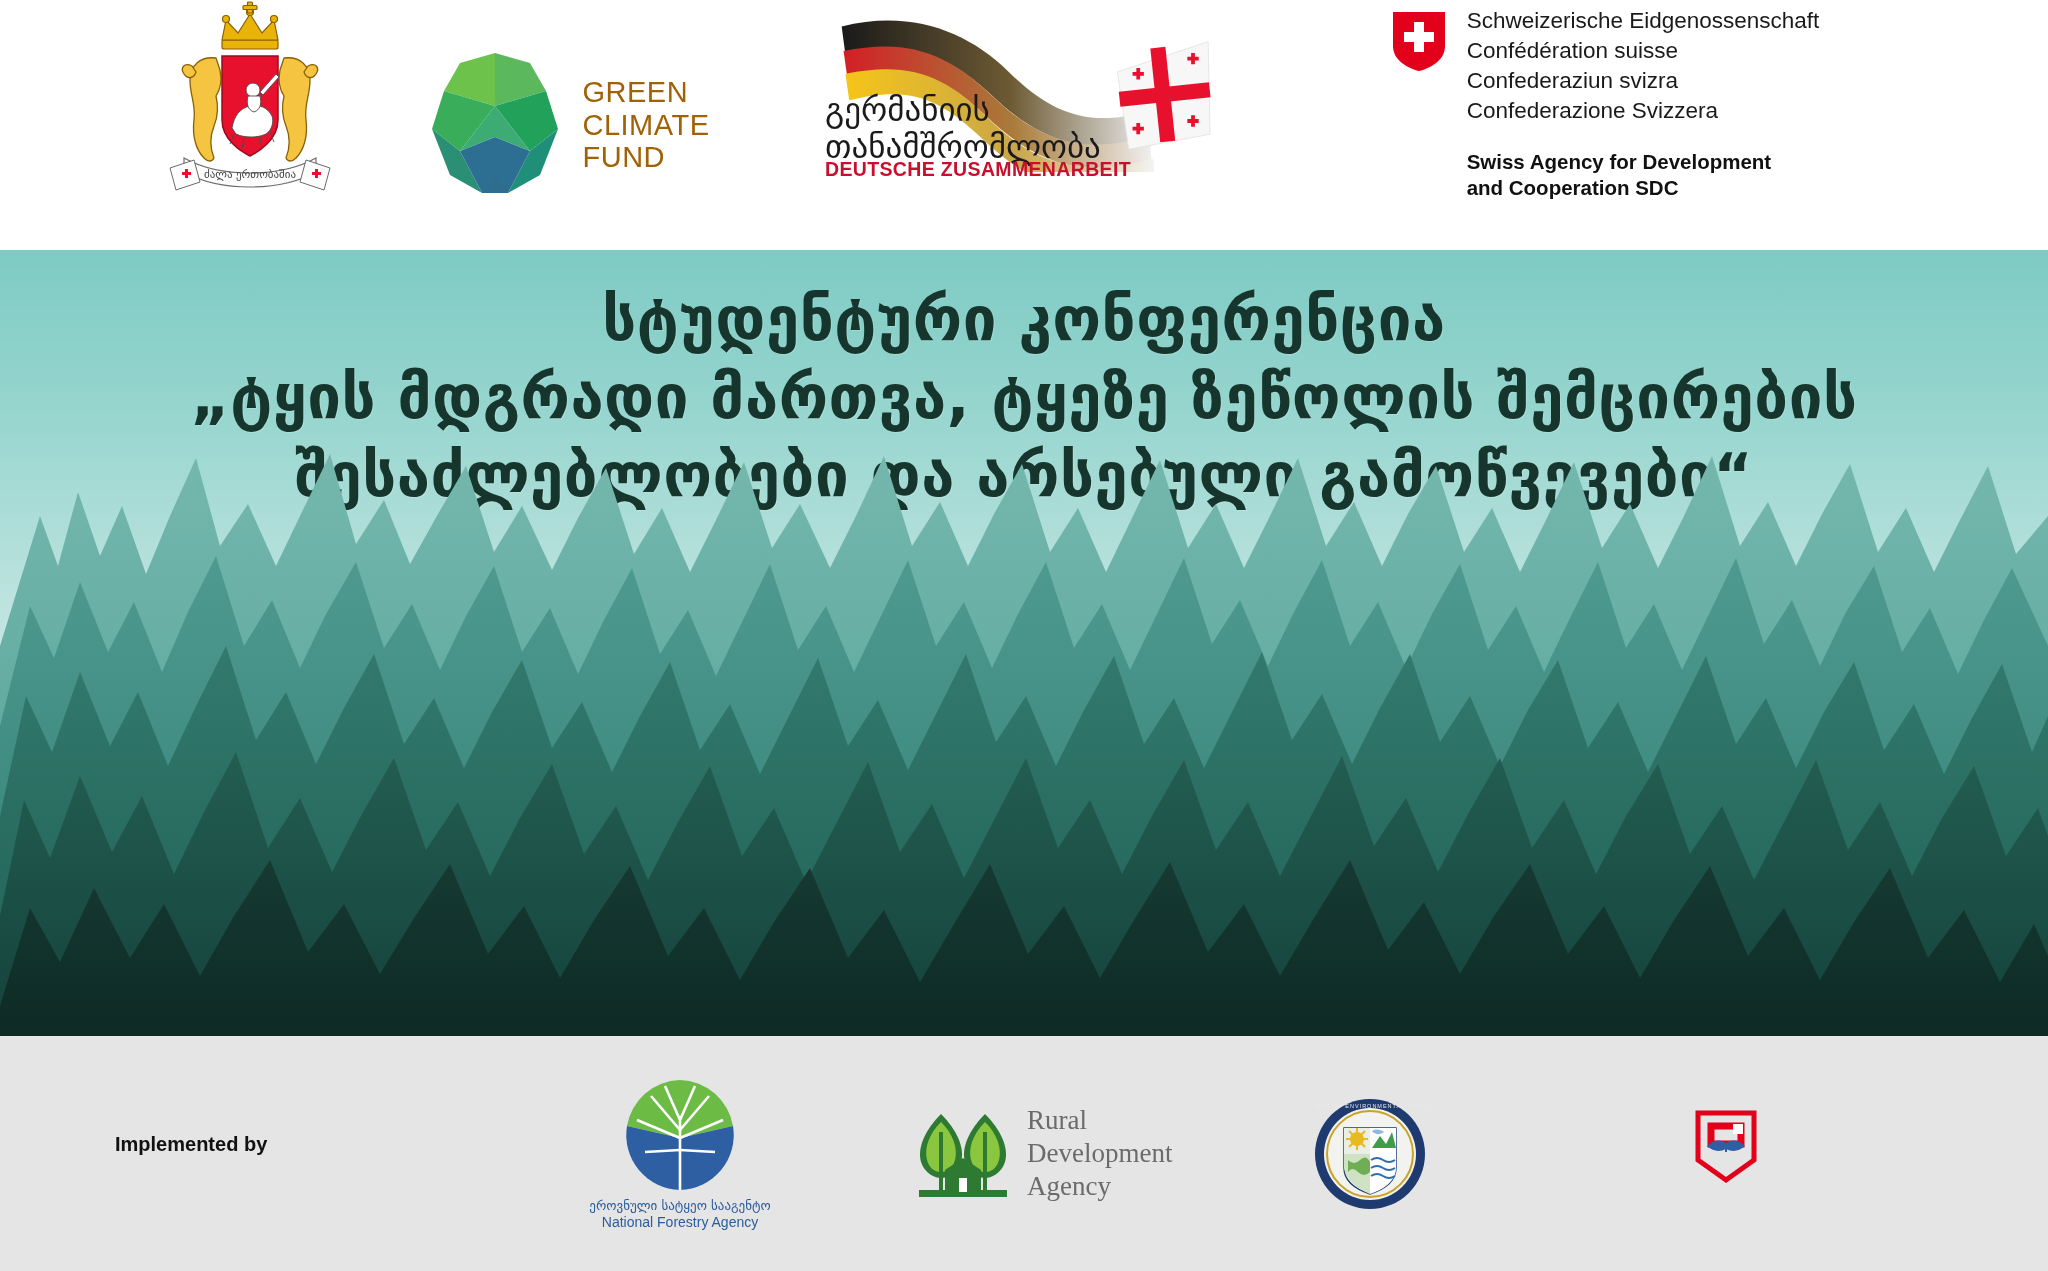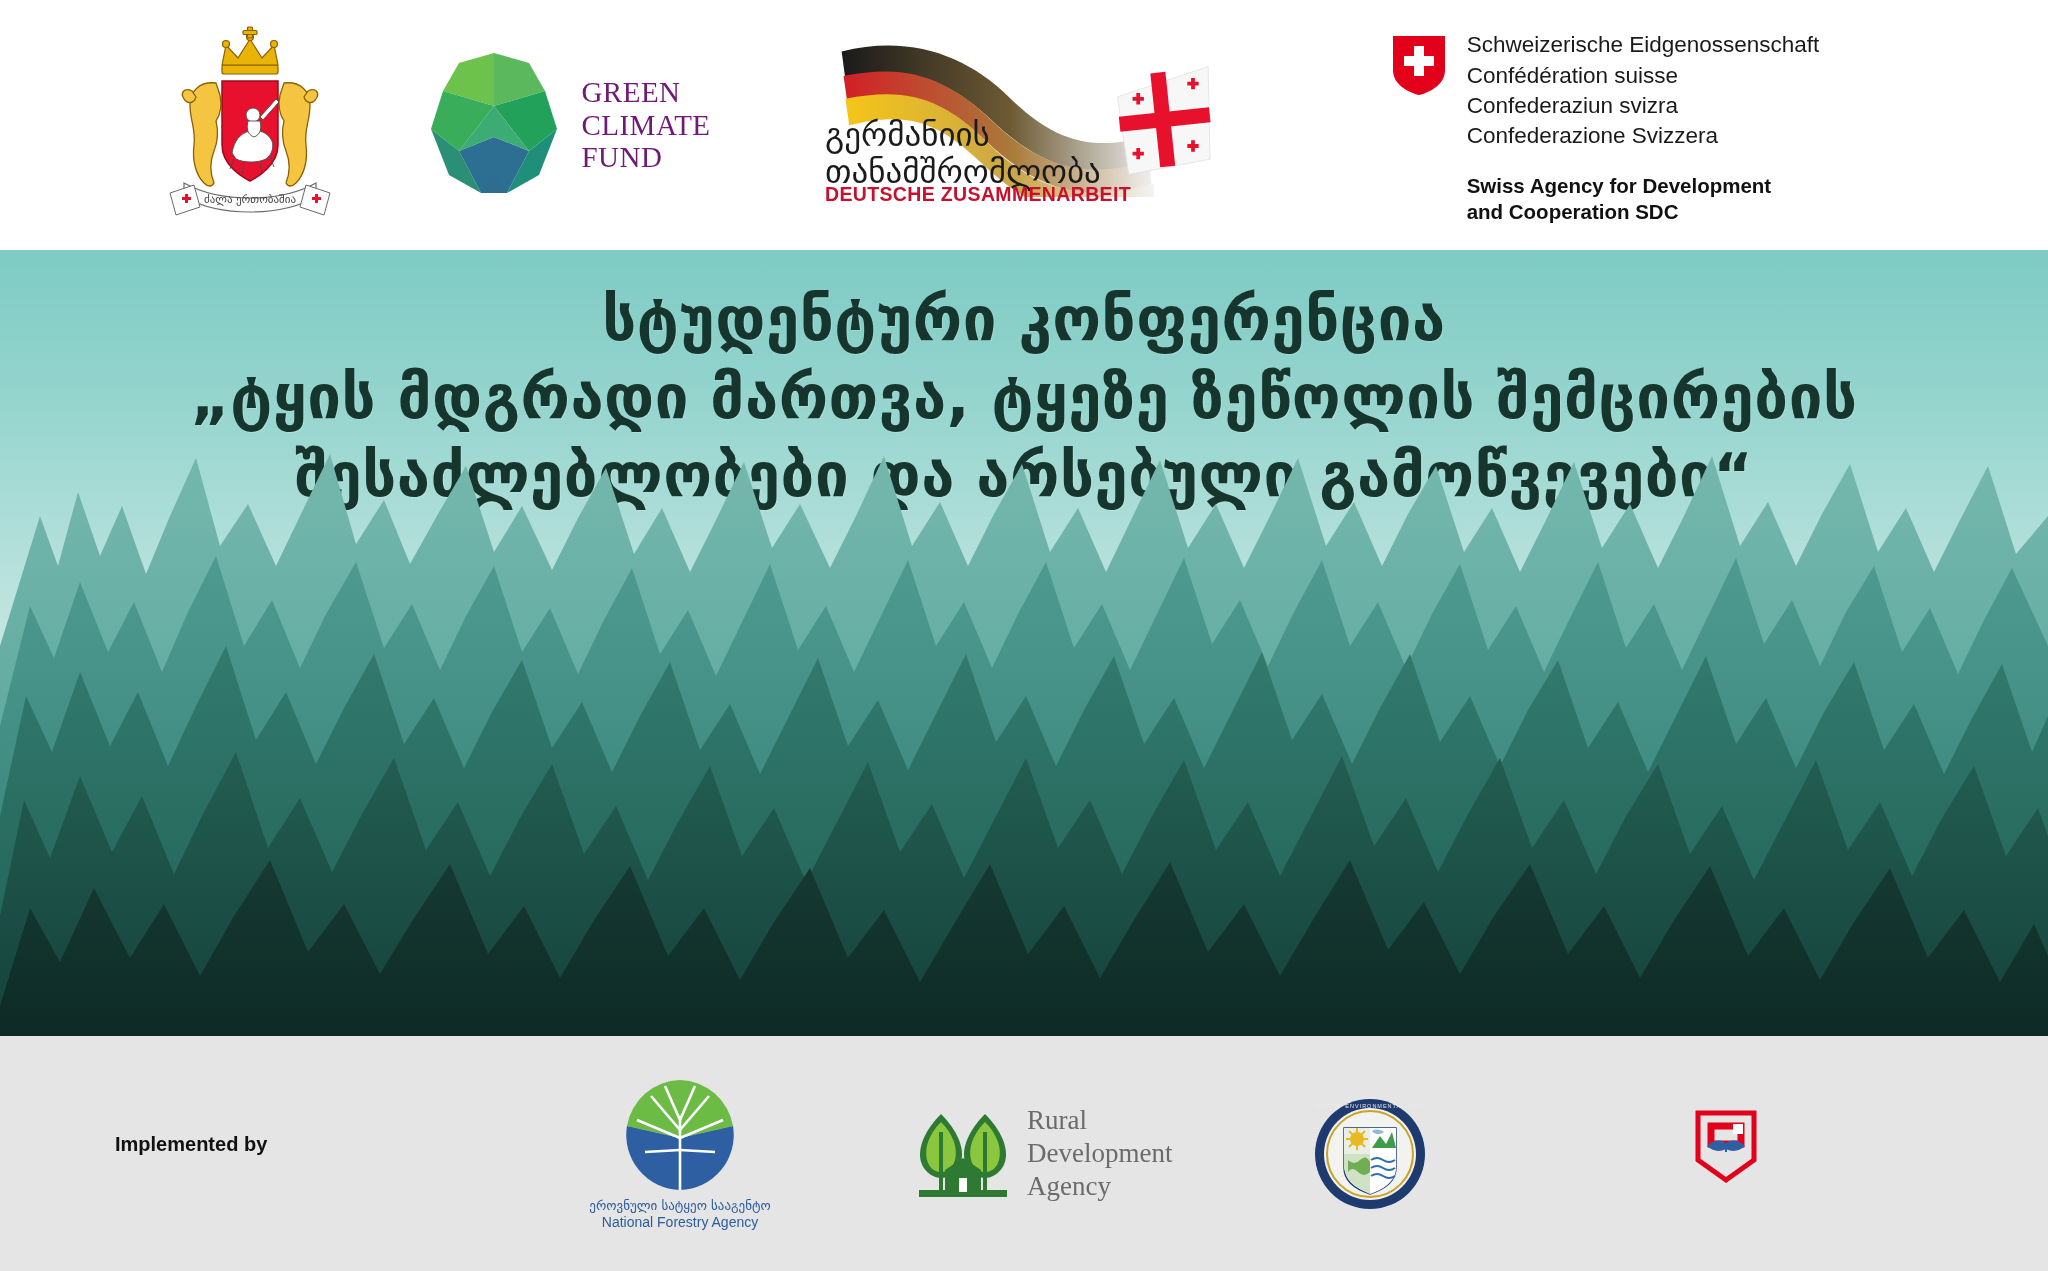--- a/index.html
+++ b/index.html
@@ -8,38 +8,38 @@
     font-family:"DejaVu Sans","Liberation Sans",sans-serif;
     overflow:hidden;position:relative;
   }
   .banner{width:2048px;height:1271px;position:relative;background:#ffffff;display:flex;flex-direction:column;}
 
   
   .topbar{
     height:250px;flex:0 0 250px;background:#ffffff;
     display:flex;align-items:center;position:relative;
   }
-  .logo-slot{display:flex;align-items:center;justify-content:center;height:100%;}
+  .logo-slot{display:flex;justify-content:center;height:100%;}
   .slot-emblem{width:310px;}
   .slot-gcf{width:330px;}
   .slot-gercoop{width:460px;}
   .slot-sdc{width:700px;}
   .spacer-a{width:95px;}
   .spacer-b{width:60px;}
 
   
   .emblem{position:relative;width:180px;height:200px;}
   .emblem svg{display:block;}
 
   
   .gcf{display:flex;align-items:center;gap:22px;}
   .gcf-mark{width:130px;height:148px;}
   .gcf-text{
     font-size:29px;line-height:1.12;letter-spacing:.5px;
-    color:#701a75;font-family:Liberation Serif, serif;font-weight:400;
+    color:#a16207;font-family:Liberation Sans, sans-serif;font-weight:400;
   }
 
   
   .gercoop{position:relative;width:420px;height:200px;}
   .gercoop-flag{position:absolute;top:2px;left:8px;}
   .gercoop-ka{
     position:absolute;left:10px;top:92px;width:310px;
     font-size:33px;line-height:1.12;color:#1a1a1a;font-weight:500;
     font-family:"DejaVu Sans",sans-serif;
   }

